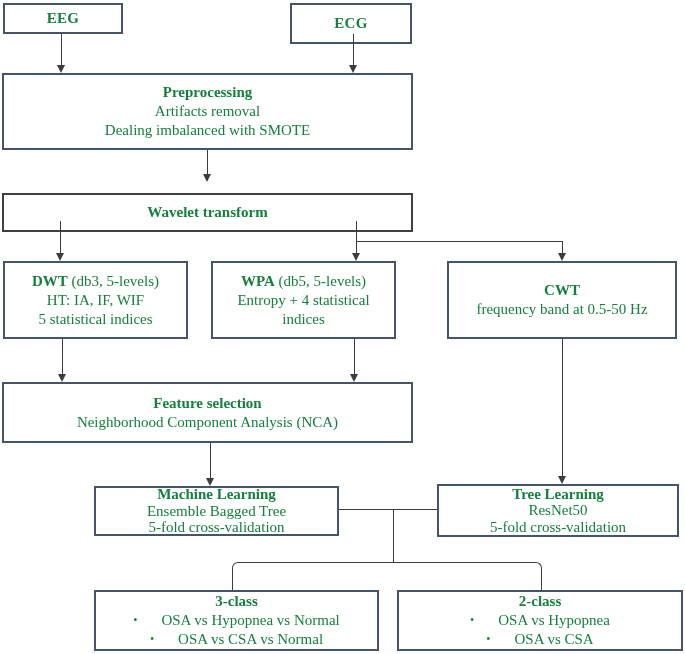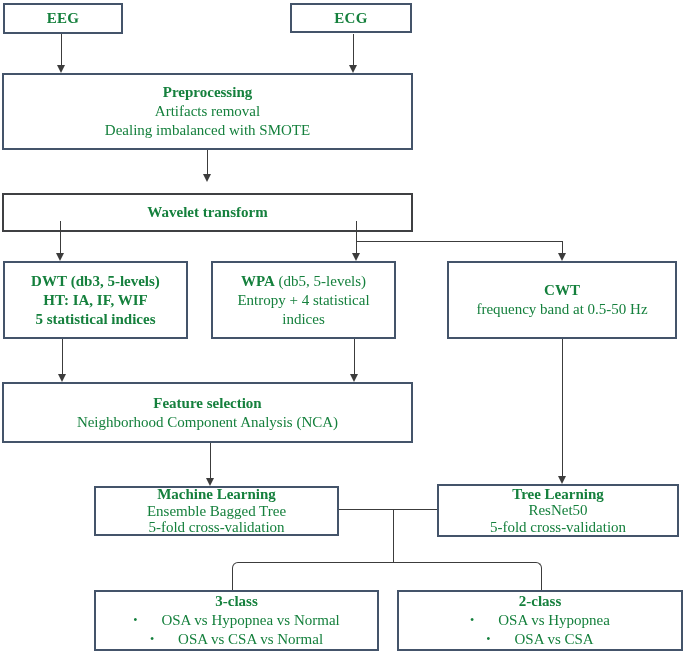--- a/index.html
+++ b/index.html
@@ -15,24 +15,24 @@
     text-align:center; font-size:15px; line-height:19px;
   }
   .box .title { font-weight:bold; }
   .hdr { font-weight:bold; letter-spacing:0.3px; }
   #box-wavelet { border-color:#3f4043; }
   #box-ml, #box-dl { line-height:16.5px; }
   .bullet-row { display:flex; align-items:center; justify-content:center; }
   .bullet { margin-right:24px; font-size:12px; }
   
   #box-eeg     { left:3px;   top:3px;   width:120px; height:31px; }
-  #box-ecg     { left:290px; top:3px;   width:122px; height:30px; }
+  #box-ecg     { left:290px; top:3px;   width:122px; height:41px; }
   #box-prep    { left:2px;   top:73px;  width:411px; height:77px; }
   #box-wavelet { left:2px;   top:193px; width:411px; height:39px; }
-  #box-dwt     { left:3px;   top:261px; width:185px; height:78px;font-weight:bold; }
+  #box-dwt     { left:3px;   top:261px; width:185px; height:78px; }
   #box-wpa     { left:211px; top:261px; width:185px; height:78px; }
   #box-cwt     { left:447px; top:261px; width:230px; height:78px; }
   #box-fs      { left:2px;   top:382px; width:411px; height:61px; }
   #box-ml      { left:94px;  top:486px; width:245px; height:50px; }
   #box-dl      { left:437px; top:484px; width:242px; height:53px; }
   #box-c3      { left:94px;  top:590px; width:285px; height:61px; }
   #box-c2      { left:397px; top:590px; width:286px; height:61px; }
   
   .vline { position:absolute; width:1px; background:#3c3c3c; }
   .hline { position:absolute; height:1px; background:#3c3c3c; }

